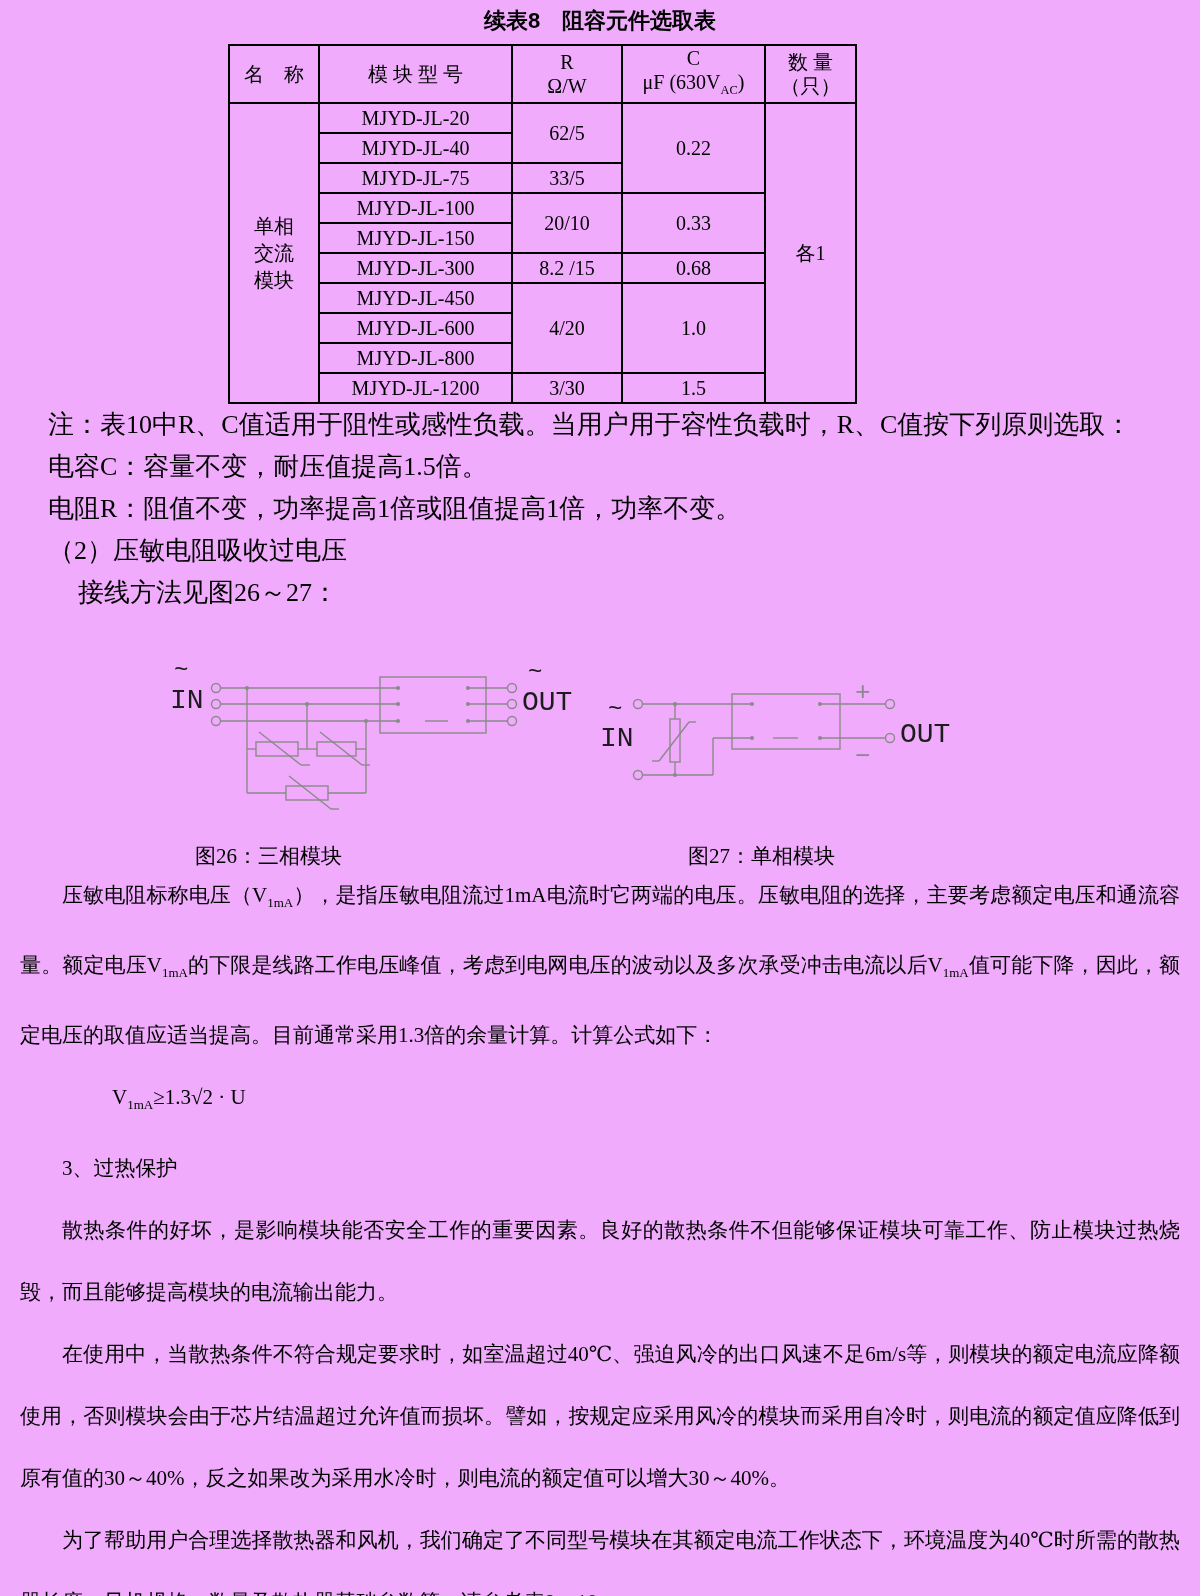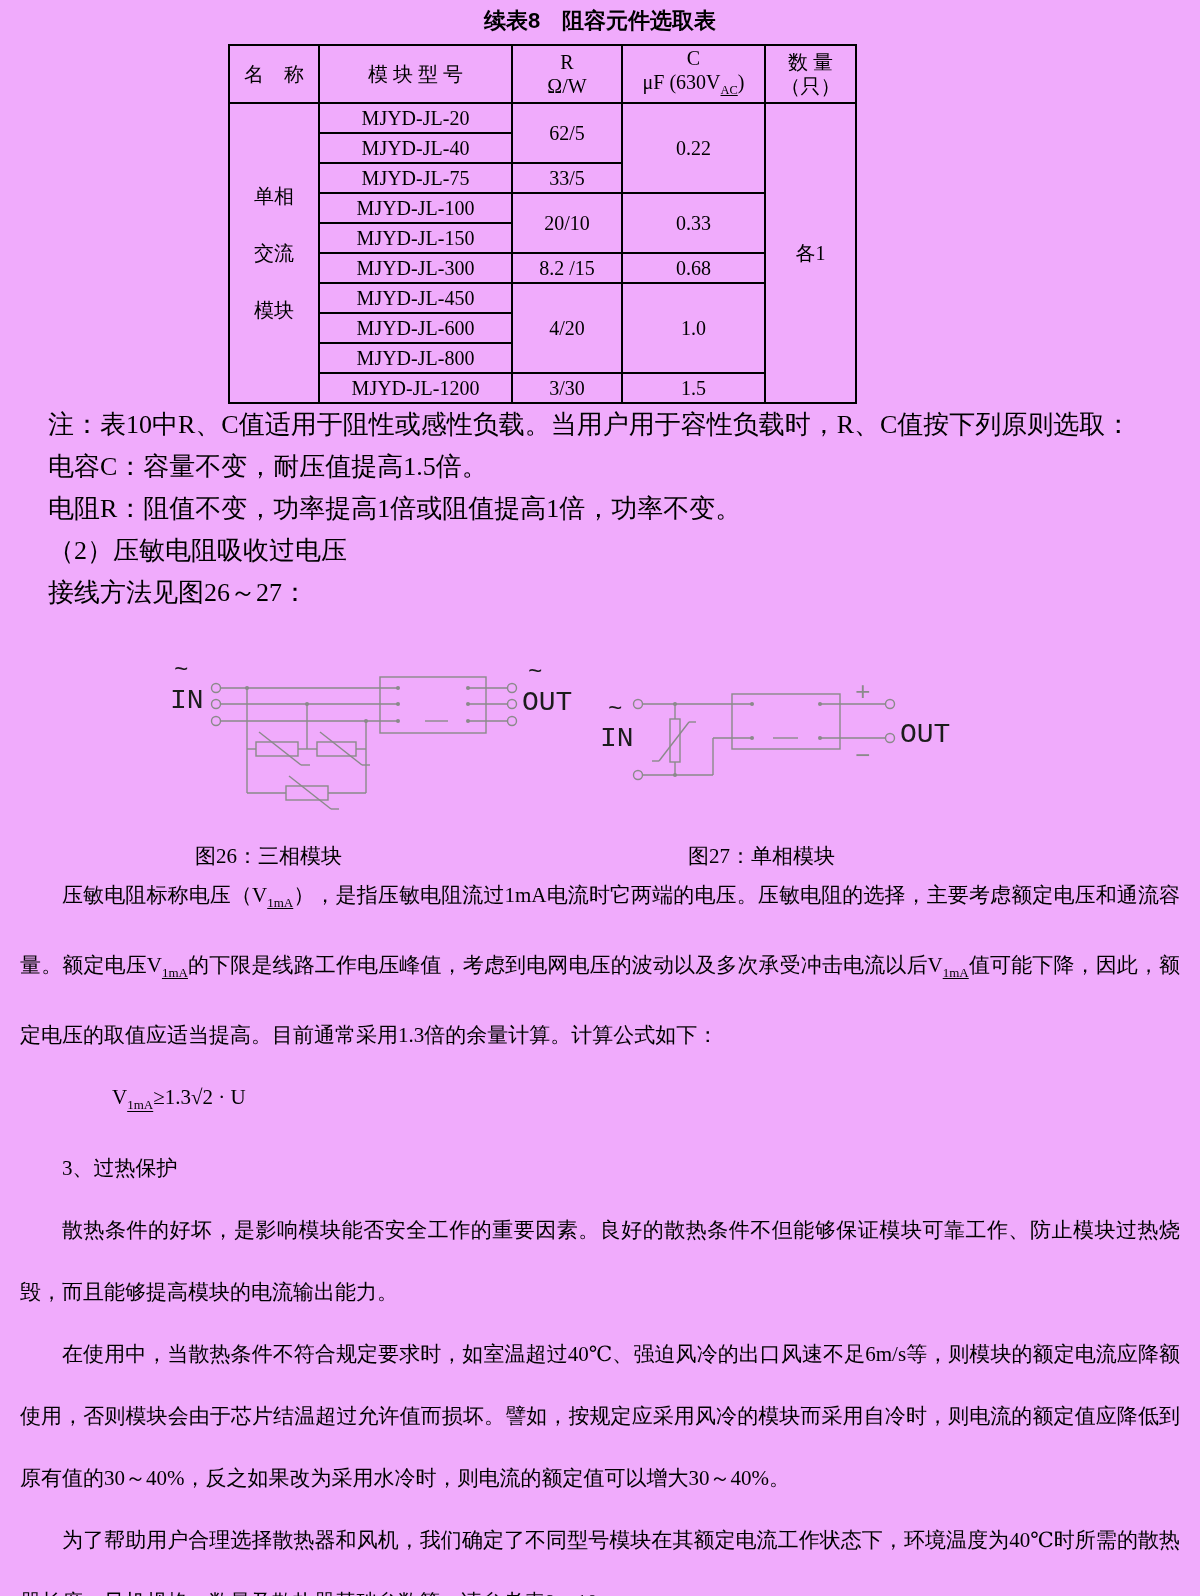--- a/index.html
+++ b/index.html
@@ -10,27 +10,27 @@
                font-size:22px; font-weight:bold;
                font-family:"Liberation Sans","DejaVu Sans",sans-serif; }
 
   table.rc-table { position:absolute; left:228px; top:44px; width:627px;
                    border-collapse:collapse; table-layout:fixed; font-size:20px; }
   table.rc-table td { border:2px solid #000; text-align:center; vertical-align:middle;
                       padding:0; overflow:hidden; }
   table.rc-table tr { height:30px; }
   table.rc-table tr.hdr { height:54px;margin-left:24px; }
   td.model-cell { text-align:left; padding-left:13px; }
-  td.group-cell .group-lines { display:flex; flex-direction:column; gap:30px; align-items:center; }
-  sub { font-size:0.62em;text-decoration:underline; }
+  td.group-cell .group-lines { display:flex; flex-direction:column; align-items:center; }
+  sub { font-size:0.62em; }
   .hdr .two-line { line-height:24px; }
 
   .notes { position:absolute; left:48px; top:404px; font-size:26px; line-height:42px; }
   .notes div { white-space:nowrap; }
-  .notes .wire-line { }
+  .notes .wire-line { margin-left:30px; }
 
   .figures { position:absolute; left:0; top:640px; width:1200px; height:230px; }
   .fig-svg { position:absolute; }
   .fig-caption { position:absolute; top:202px; font-size:21px; }
   .cap-26 { left:195px; }
   .cap-27 { left:688px; }
   .diagram-label text { font-family:"Liberation Mono","DejaVu Sans Mono",monospace;
                         font-size:28px; fill:#1c1c1c; }
   .diagram-label text.tilde { font-size:24px; }
   .pm-label text { font-family:"Liberation Mono","DejaVu Sans Mono",monospace;

